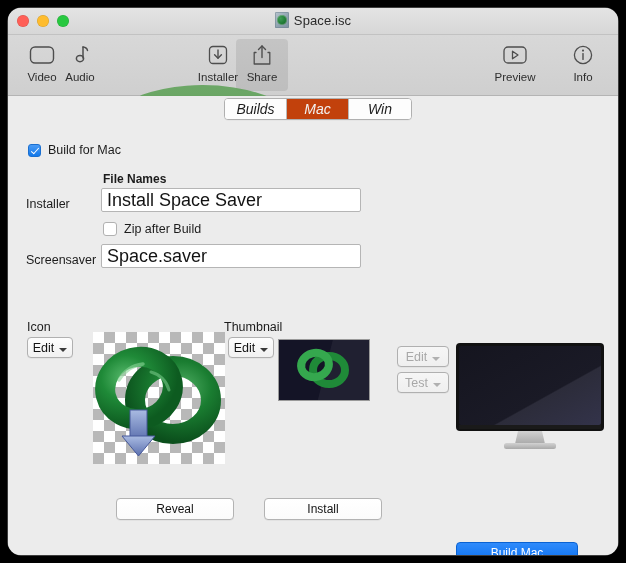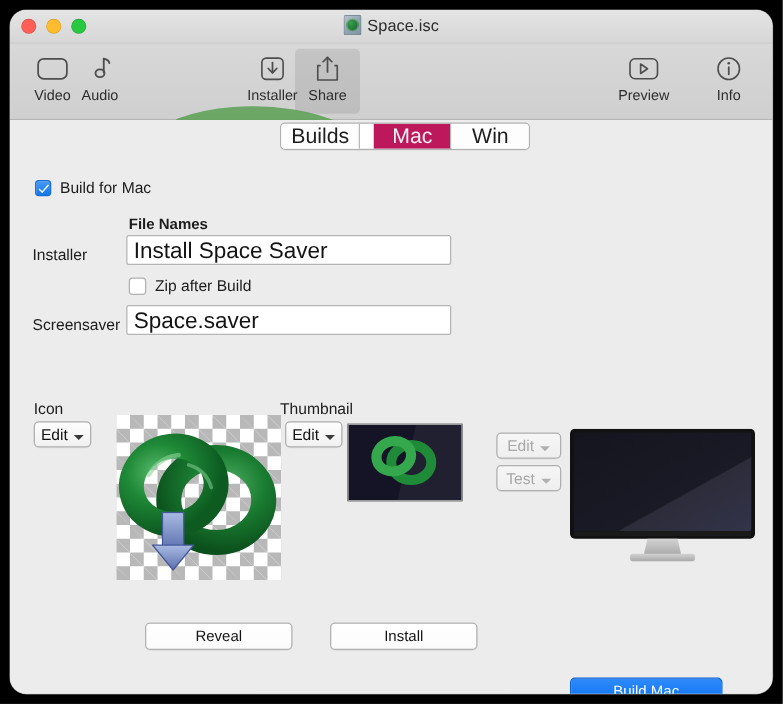--- a/index.html
+++ b/index.html
@@ -142,32 +142,32 @@
     border-radius: 4px;
     overflow: hidden;
     background: #fff;
     box-shadow: 0 0.5px 0.5px rgba(0,0,0,.06);
   }
   .seg {
     min-width: 62px;
     height: 20px;
     line-height: 20px;
     text-align: center;
-    font-size: 17px;
+    font-size: 14px;
     color: #1d1d1d;
     background: #fdfdfd;
     border-right: 0.5px solid #b9b9b9;
     padding: 0 8px;
     box-sizing: border-box;
+    font-style: italic;
   }
   .seg:last-child { border-right: none; }
   .seg.active {
-    background: #be185d;
+    background: #c2410c;
     color: #f2f2f2;
-    margin-left: 11px;
   }
 
   
   .content {
     position: relative;
     height: 433px;
     background: #ececec;
   }
 
   .chk {

